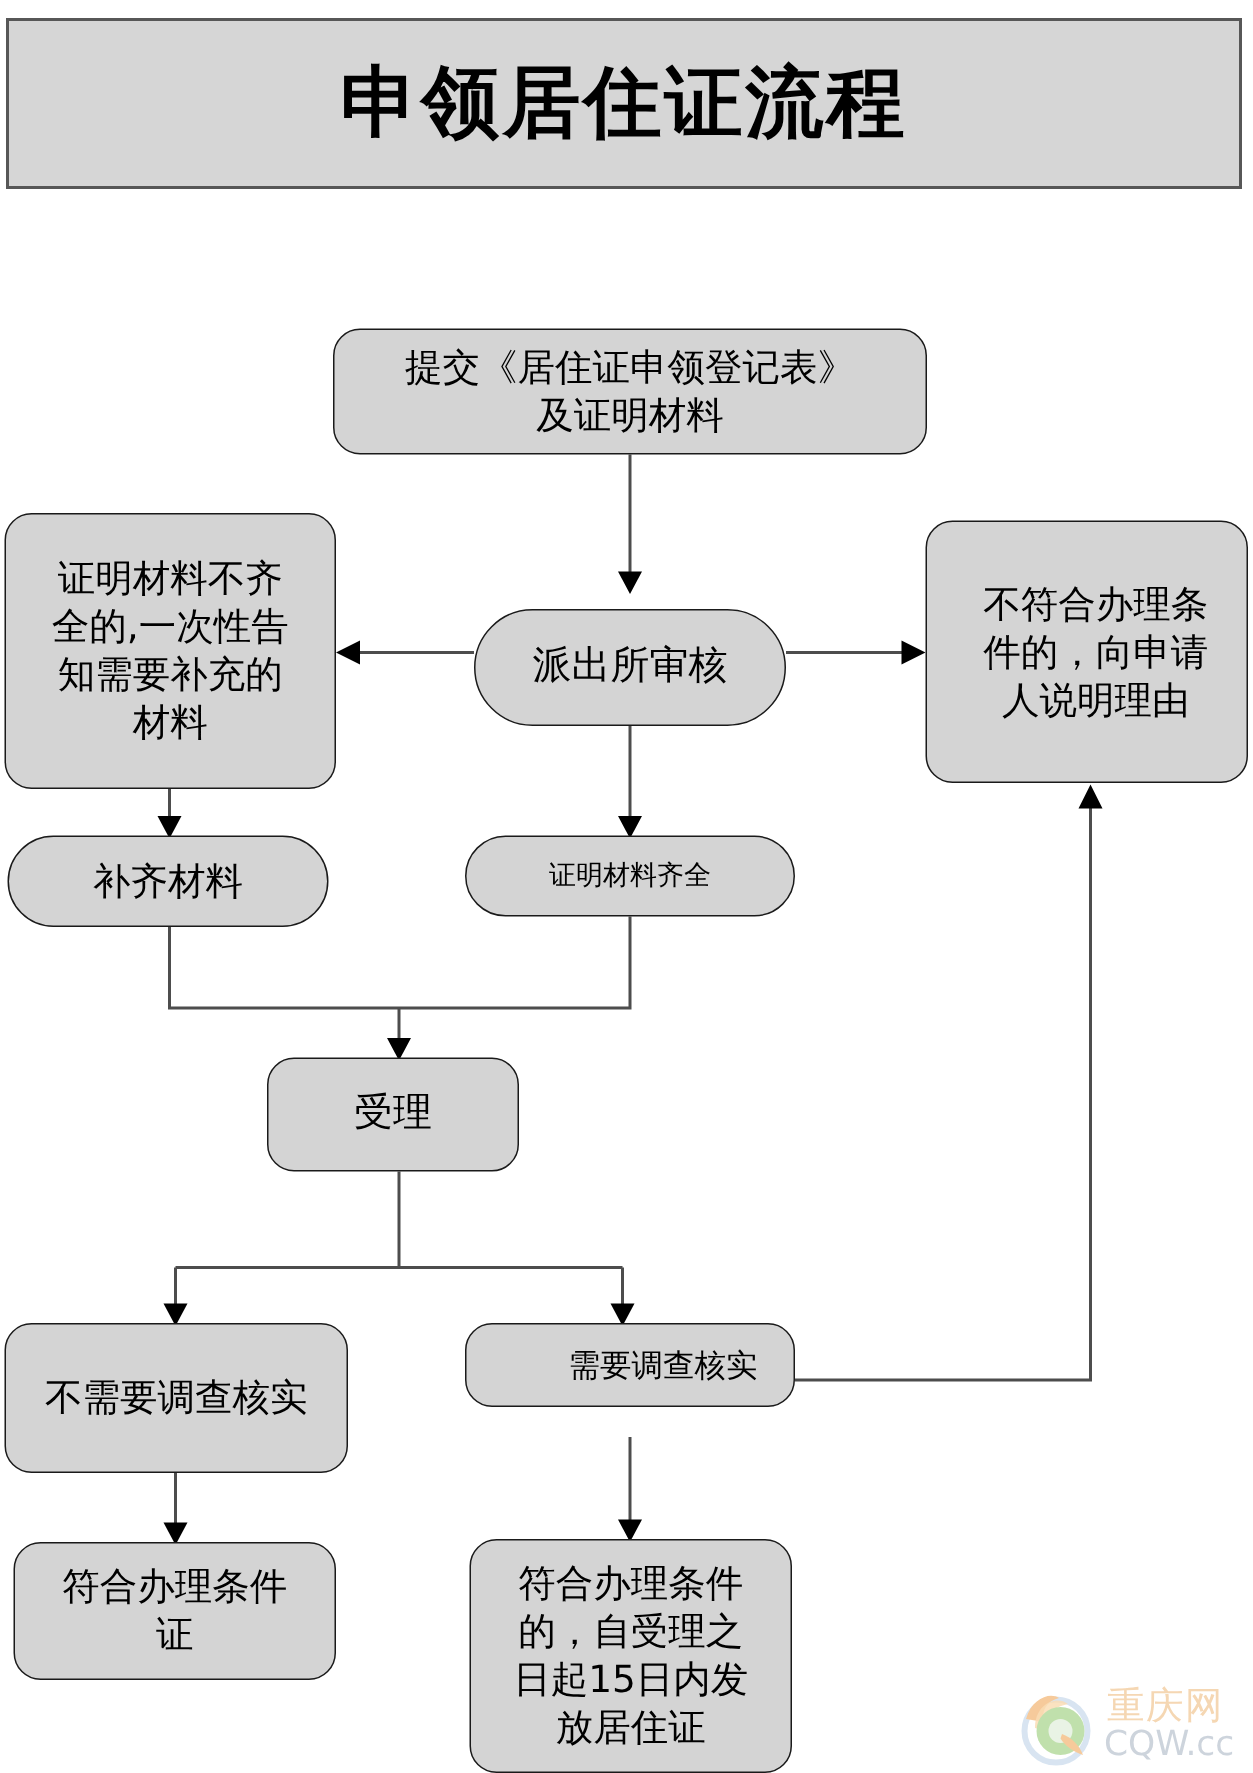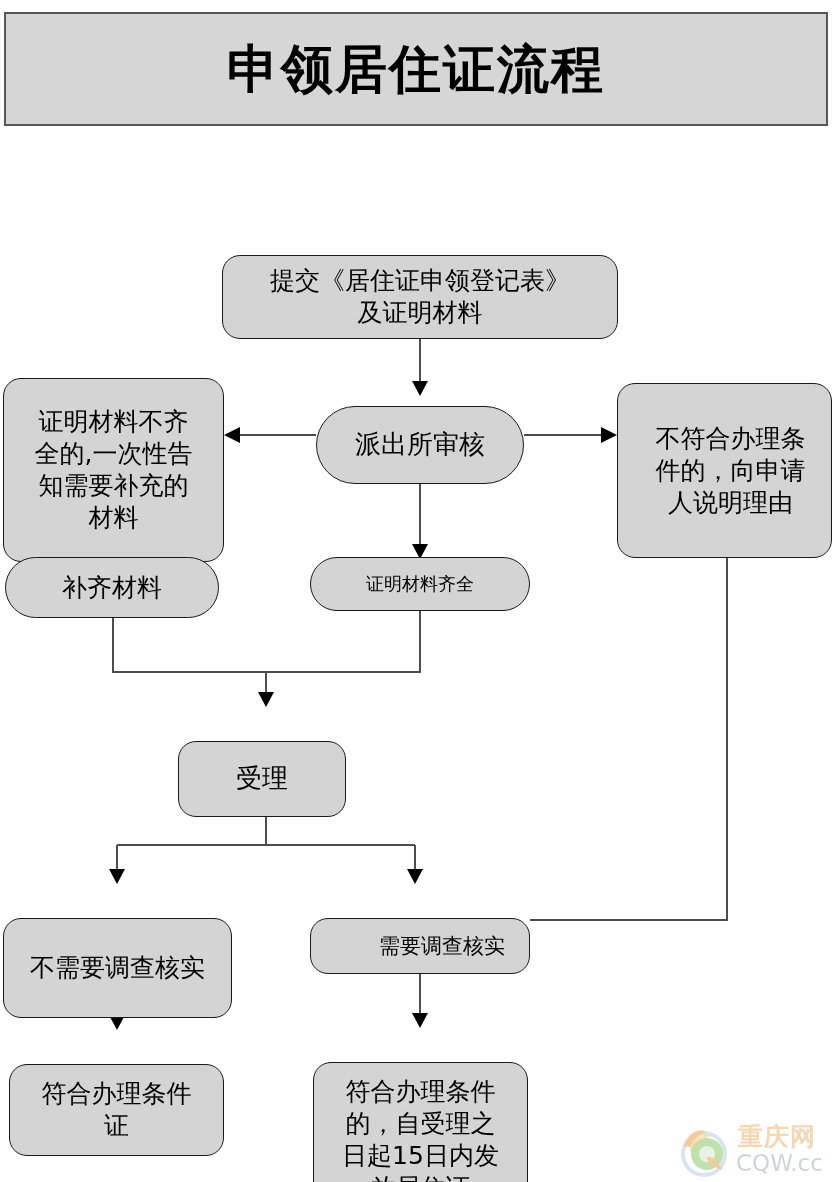--- a/index.html
+++ b/index.html
@@ -56,21 +56,21 @@
     display: flex;
     align-items: center;
     justify-content: center;
     text-align: center;
     color: #000000;
     font-family: "DejaVu Sans", "Liberation Sans", sans-serif;
     font-size: 24px;
     line-height: 1.28;
     white-space: pre-line;
   }
-  .rounded-soft  { border-radius: 18px; margin-top: 36px; }
+  .rounded-soft  { border-radius: 18px; }
   .rounded-pill  { border-radius: 999px; }
 
   
   #watermark {
     position: absolute;
     left: 676px;
     top: 1124px;
     width: 155px;
     height: 56px;
     opacity: 0.55;
@@ -80,21 +80,21 @@
     left: 0;
     top: 2px;
     width: 56px;
     height: 52px;
   }
   #watermark-cn {
     position: absolute;
     left: 62px;
     top: 0px;
     font-size: 25px;
-    font-weight: bold;
+    font-weight: normal;
     color: #e9a85c;
     font-family: "DejaVu Sans", "Liberation Sans", sans-serif;
     letter-spacing: 1px;
     line-height: 1;
     opacity: 0.85;
   }
   #watermark-en {
     position: absolute;
     left: 60px;
     top: 28px;

